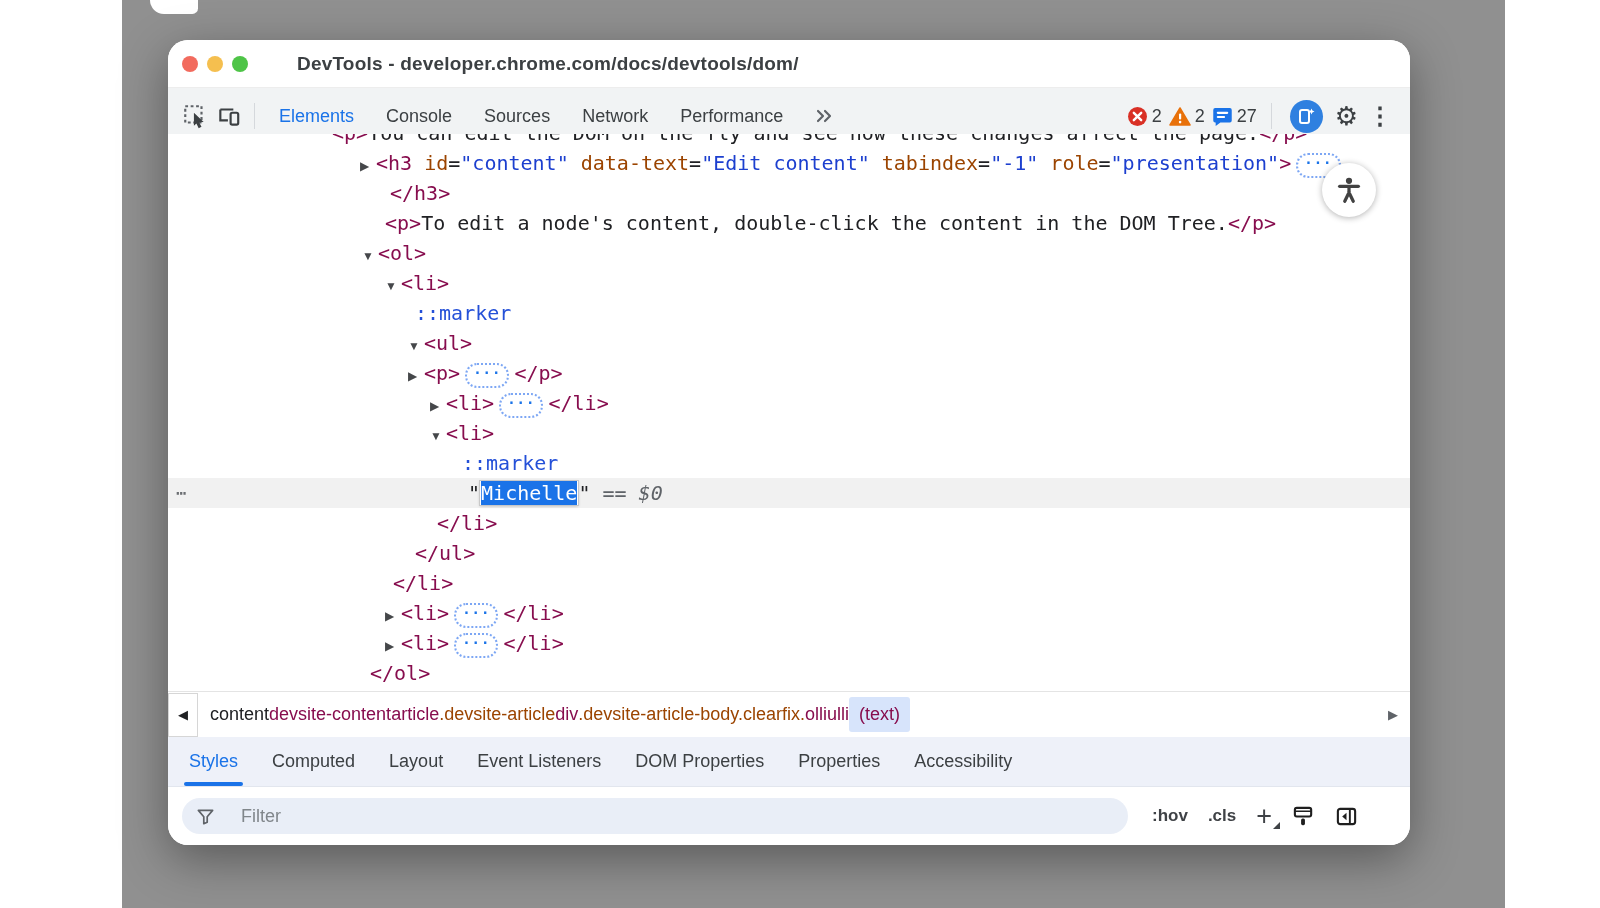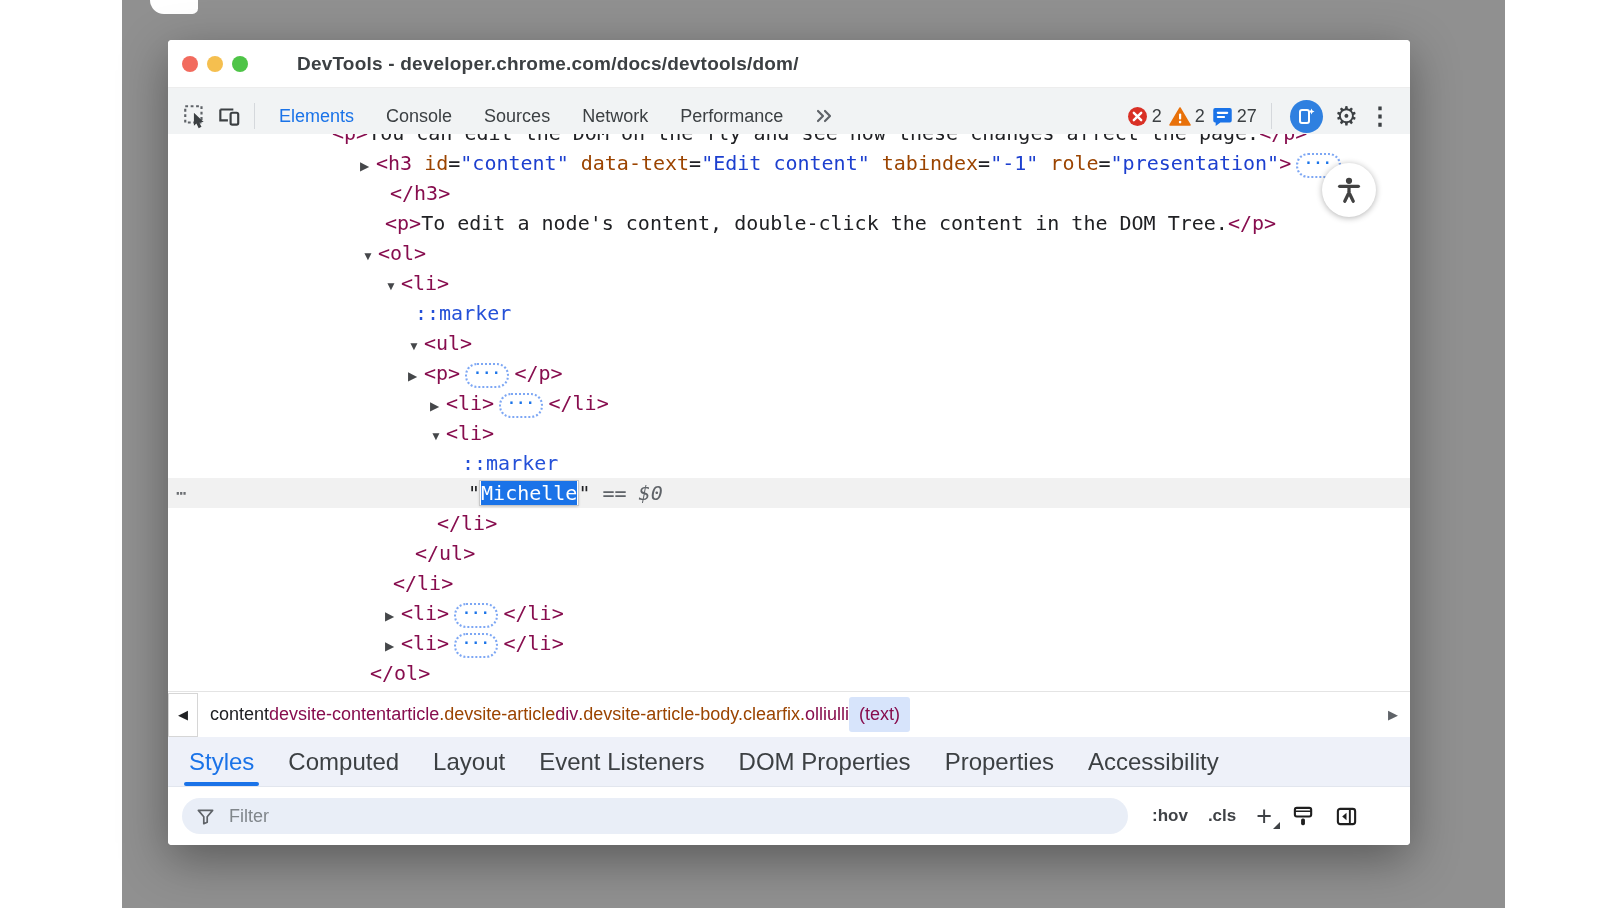--- a/index.html
+++ b/index.html
@@ -8,21 +8,21 @@
     background:#ffffff;
     font-family:"Liberation Sans", sans-serif;
     -webkit-font-smoothing:antialiased;
   }
   .backdrop{position:absolute;left:122px;top:0;width:1383px;height:908px;background:#909090;}
   .notch{position:absolute;left:150px;top:0;width:48px;height:14px;background:#ffffff;border-radius:0 0 8px 20px;}
 
   
   .window{
     position:absolute;left:168px;top:40px;width:1242px;height:805px;
-    background:#fff;border-radius:4px;overflow:hidden;
+    background:#fff;border-radius:20px;overflow:hidden;
     box-shadow:0 14px 48px rgba(0,0,0,.38);
   }
 
   
   .titlebar{height:48px;display:flex;align-items:center;padding-left:14px;border-bottom:1px solid #ededed;box-sizing:border-box;background:#fff;}
   .light{width:16px;height:16px;border-radius:50%;margin-right:9px;}
   .light.red{background:#f26b5e;}
   .light.yellow{background:#f5bf4f;}
   .light.green{background:#4ec447;}
   .title{margin-left:40px;font-size:19px;font-weight:700;color:#3c4043;letter-spacing:.2px;}
@@ -78,28 +78,28 @@
   .crumb-btn-left{width:30px;height:44px;border:1px solid #d6d6d6;background:#fff;display:flex;align-items:center;justify-content:center;font-size:13px;color:#202124;box-sizing:border-box;flex:none;}
   .crumbs{display:flex;align-items:center;padding-left:12px;}
   .crumb{display:flex;align-items:center;white-space:nowrap;}
   .crumb .ctag{color:#870d4e;}
   .crumb.plain .ctag{color:#202124;}
   .crumb .crest{color:#9b4400;}
   .crumb.selected{background:#d7e4fb;padding:7px 10px;border-radius:3px;}
   .crumb-btn-right{margin-left:auto;color:#5f6368;font-size:13px;padding-right:12px;}
 
   
-  .ptabs{position:absolute;top:697px;left:0;right:0;height:50px;background:#eef1f9;border-bottom:1px solid #e2e6ee;display:flex;align-items:stretch;padding-left:4px;font-size:24px;color:#3c4043;box-sizing:border-box;}
+  .ptabs{position:absolute;top:697px;left:0;right:0;height:50px;background:#eef1f9;border-bottom:1px solid #e2e6ee;display:flex;align-items:stretch;padding-left:4px;font-size:18px;color:#3c4043;box-sizing:border-box;}
   .ptab{padding:0 17px;display:flex;align-items:center;position:relative;}
   .ptab.active{color:#1a73e8;}
   .ptab.active::after{content:"";position:absolute;left:12px;right:12px;bottom:0;height:4px;background:#1a73e8;border-radius:4px;}
 
   
   .filterbar{position:absolute;top:747px;left:0;right:0;bottom:0;background:#fff;display:flex;align-items:center;padding:0 14px;box-sizing:border-box;}
-  .filter-pill{flex:0 0 946px;height:36px;border-radius:18px;background:#e9eef7;display:flex;align-items:center;padding:0 14px;gap:14px;color:#80868b;font-size:18px;box-sizing:border-box;}
+  .filter-pill{flex:0 0 946px;height:36px;border-radius:18px;background:#e9eef7;display:flex;align-items:center;padding:0 14px;gap:26px;color:#80868b;font-size:18px;box-sizing:border-box;}
   .frlabels{display:flex;align-items:center;gap:20px;margin-left:24px;color:#3f4246;font-size:17px;font-weight:600;}
   .plus{position:relative;font-size:27px;font-weight:400;line-height:1;}
   .plus::after{content:"";position:absolute;right:-8px;bottom:1px;border-left:7px solid transparent;border-bottom:7px solid #3f4246;}
 </style>
 </head>
 <body>
 
 <div class="backdrop"></div>
 <div class="notch"></div>
 

